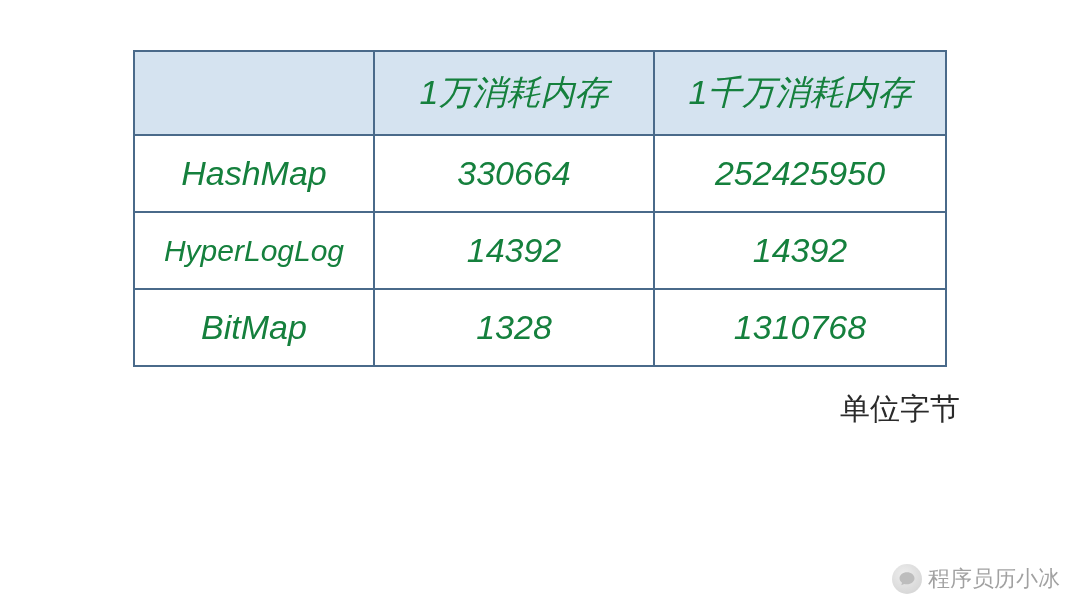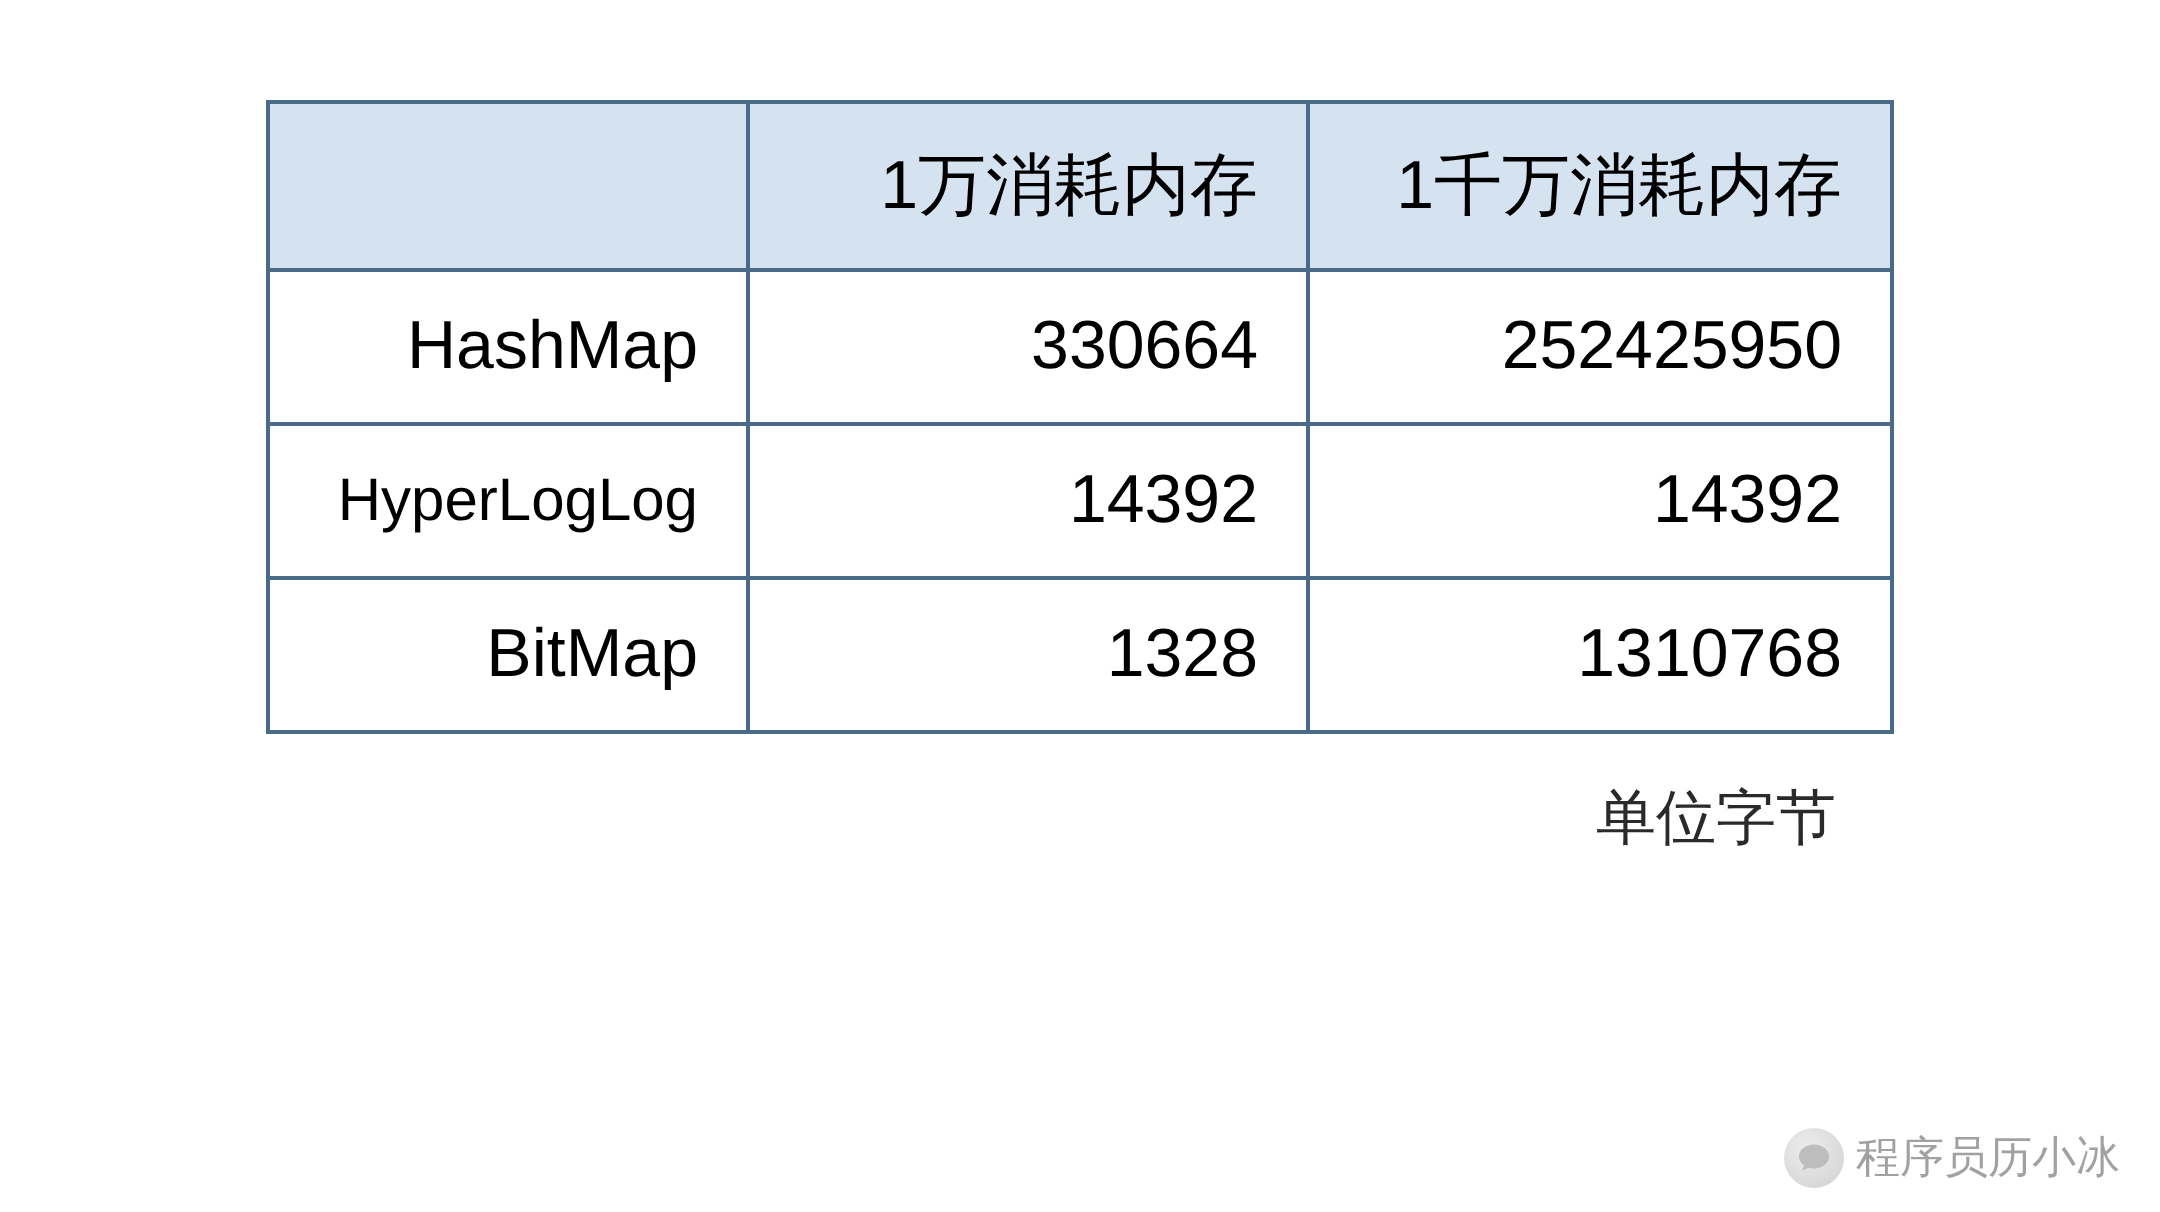--- a/index.html
+++ b/index.html
@@ -19,24 +19,25 @@
       display: flex;
       justify-content: center;
     }
     table {
       border-collapse: collapse;
       border: 2px solid #4a6a8a;
     }
     th, td {
       border: 2px solid #4a6a8a;
       padding: 18px 24px;
-      text-align: right;
+      text-align: center;
       font-size: 34px;
-      color: #000000;
+      color: #15803d;
       font-weight: 400;
+      font-style: italic;
     }
     th {
       background: #d5e3f0;
       font-weight: 400;
     }
     th:first-child {
       width: 240px;
     }
     th:nth-child(2) {
       width: 280px;
@@ -48,21 +49,21 @@
     td.first-col {
       font-family: "Helvetica Neue", Arial, sans-serif;
     }
     .row-hll td.first-col {
       font-size: 30px;
       padding: 18px 24px;
     }
     .caption {
       text-align: right;
       margin-top: 22px;
-      margin-right: 102px;
+      margin-right: 60px;
       font-size: 30px;
       color: #2a2a2a;
     }
     .watermark {
       position: absolute;
       right: 20px;
       bottom: 12px;
       display: flex;
       align-items: flex-start;
       gap: 6px;

